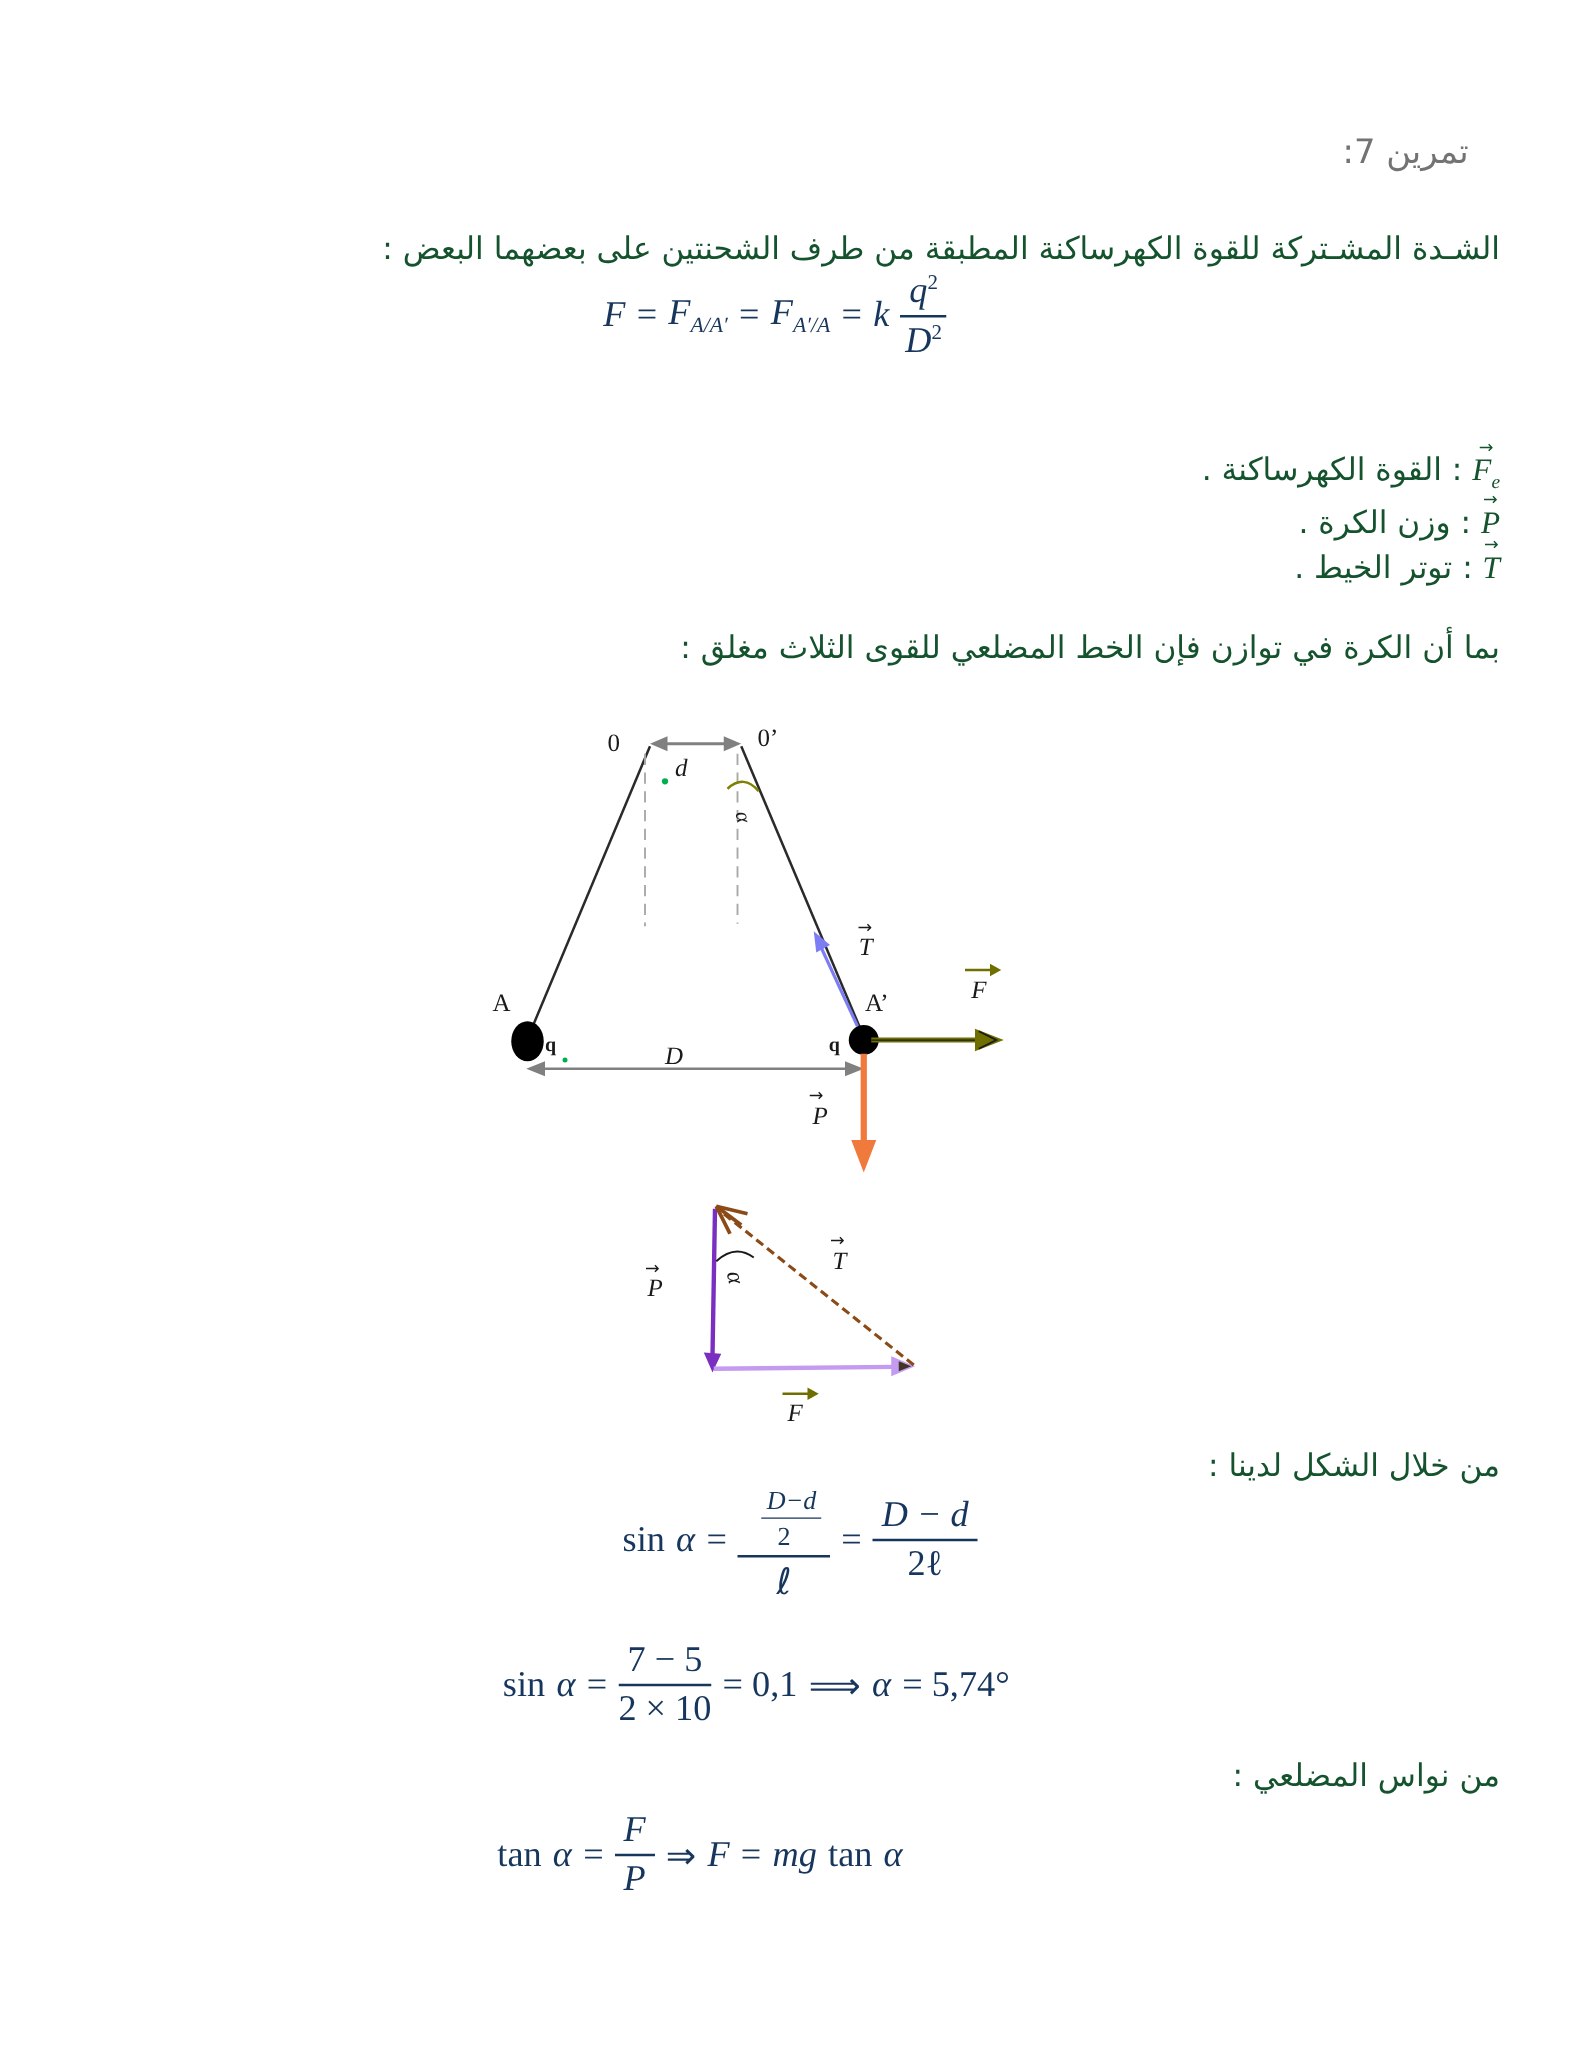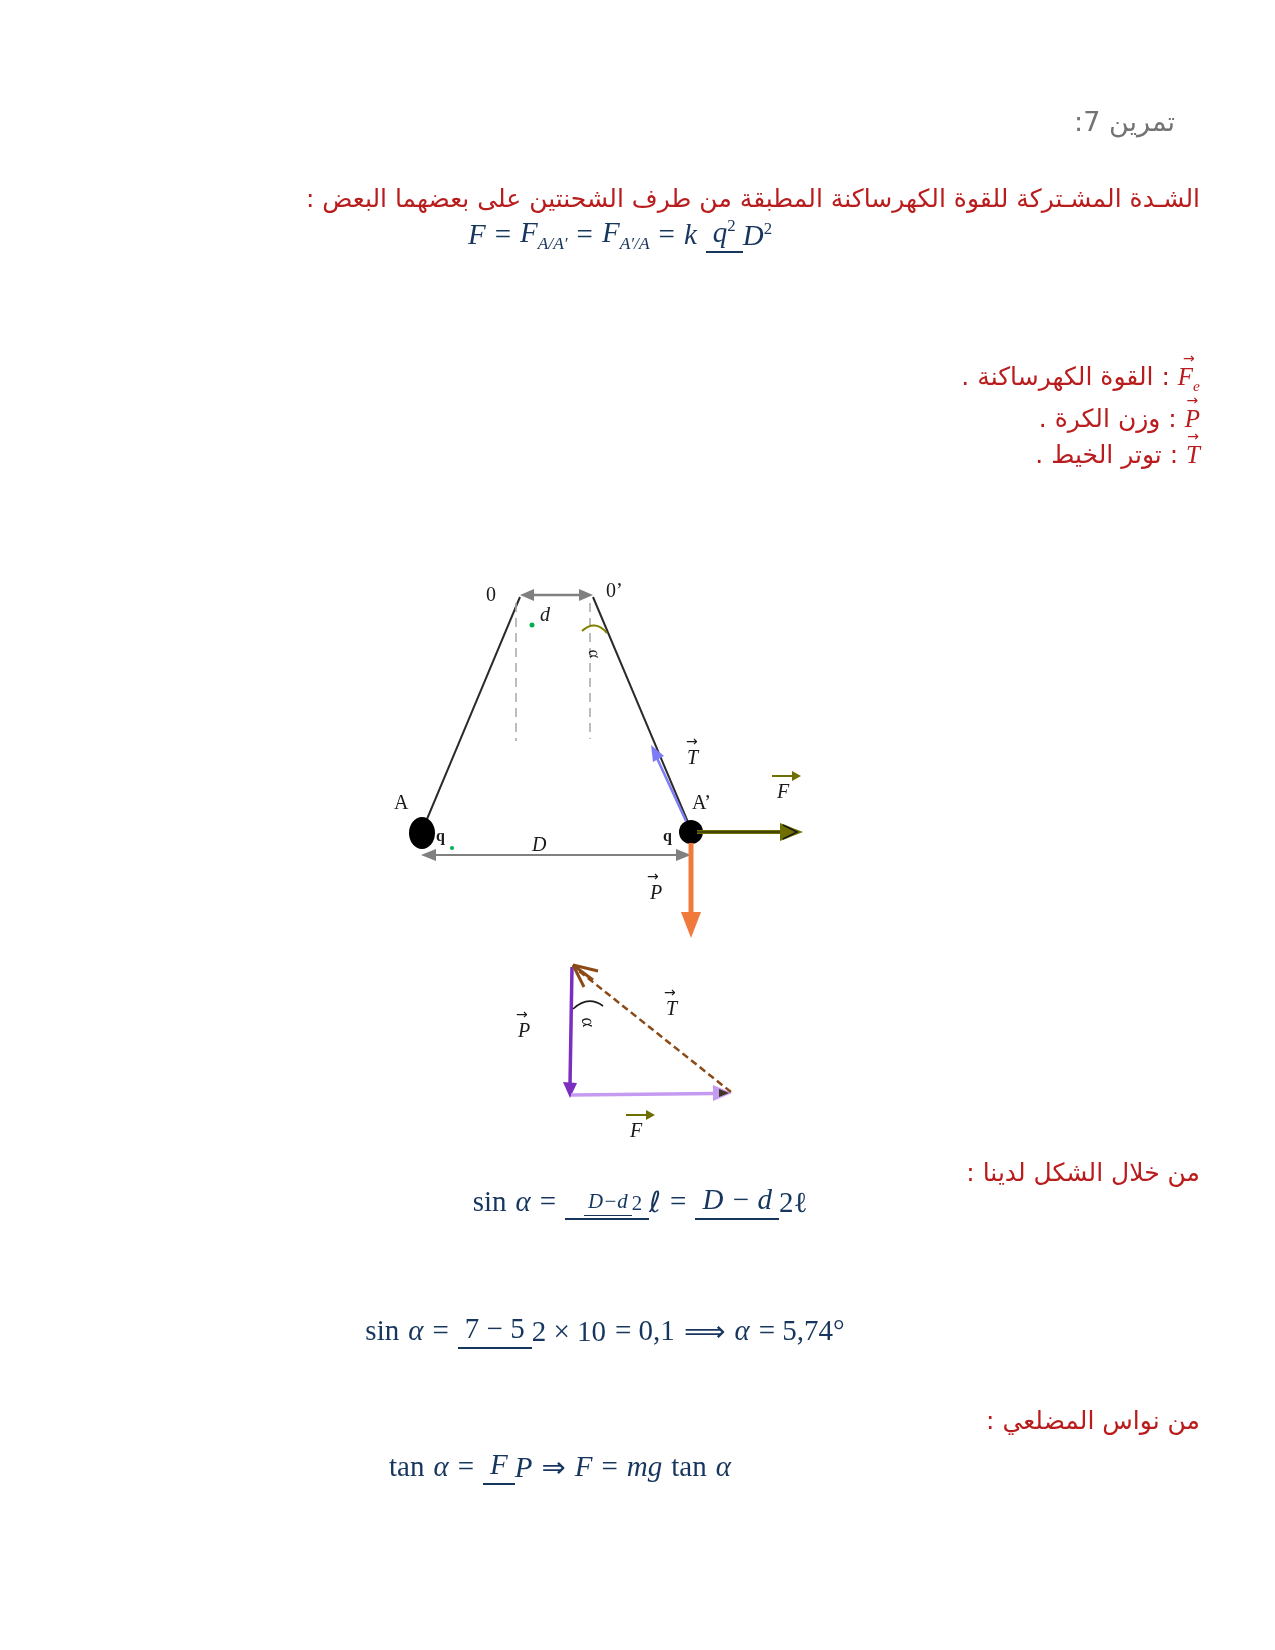--- a/index.html
+++ b/index.html
@@ -1,37 +1,37 @@
 <!DOCTYPE html>
 <html lang="ar"><head>
 <meta charset="utf-8">
 <style>
   html,body{margin:0;padding:0;background:#ffffff;}
   .page{position:relative;width:1275px;height:1650px;background:#fff;overflow:hidden;
         font-family:"DejaVu Sans",sans-serif;}
   
-  .ar{position:absolute;right:75px;direction:rtl;text-align:right;color:#b91c1c;
+  .ar{position:absolute;right:75px;direction:rtl;text-align:right;color:#14532d;
       font-size:25px;line-height:1.3;white-space:nowrap;}
   .title{position:absolute;right:100px;top:106px;direction:rtl;color:#737373;
          font-size:27px;white-space:nowrap;}
   
   .vec{position:relative;display:inline-block;font-family:"Liberation Serif","DejaVu Serif",serif;
        font-style:italic;margin-top:12px;line-height:1;}
   .vec .arr{position:absolute;top:-13px;left:50%;transform:translateX(-50%);
             font-size:14px;font-style:normal;font-family:"DejaVu Sans",sans-serif;}
   .vec sub{font-size:0.62em;font-style:italic;}
   
   .eq{position:absolute;display:flex;align-items:center;justify-content:center;
       gap:9px;color:#17365D;font-size:29px;font-family:"Liberation Serif","DejaVu Serif",serif;}
   .it{font-style:italic;}
   .rm{font-style:normal;}
   .sym{font-family:"DejaVu Sans",sans-serif;font-style:normal;}
   .eq sub{font-size:0.6em;font-style:italic;}
   .eq sup{font-size:0.58em;font-style:normal;}
-  .frac{display:inline-flex;flex-direction:row;align-items:center;text-align:center;}
+  .frac{display:inline-flex;flex-direction:column;align-items:center;text-align:center;}
   .frac .num{display:block;border-bottom:2px solid #17365D;padding:0 7px 2px;}
   .frac .den{display:block;padding-top:2px;}
   .frac .frac{font-size:0.72em;}
   .frac .frac .num{border-bottom-width:1.5px;padding:0 4px 1px;margin-left:12px;}
   svg{position:absolute;overflow:visible;}
   svg text{font-family:"Liberation Serif","DejaVu Serif",serif;fill:#1a1a1a;}
   .dlab{font-size:20px;}
   .dlab-it{font-size:20px;font-style:italic;}
   .qlab{font-size:16px;font-weight:bold;}
   .svg-arr{font-size:14px;font-family:"DejaVu Sans",sans-serif;}
@@ -65,20 +65,21 @@
   </div>
 
   <div class="ar" style="top:394px;">
     <span class="vec"><span class="arr">→</span><span>P</span></span><span> : وزن الكرة .</span>
   </div>
 
   <div class="ar" style="top:430px;">
     <span class="vec"><span class="arr">→</span><span>T</span></span><span> : توتر الخيط .</span>
   </div>
 
+  <div class="ar" style="top:502px;">بما أن الكرة في توازن فإن الخط المضلعي للقوى الثلاث مغلق :</div>
 
   <svg style="left:360px;top:555px;" width="460" height="400" viewBox="0 0 460 400">
 
     <text class="dlab" x="126" y="46">0</text>
     <text class="dlab" x="246" y="42">0’</text>
 
     <line x1="168" y1="40" x2="225" y2="40" stroke-width="2.5" stroke="#808080"></line>
     <polygon points="160,40 174,34 174,46" fill="#808080"></polygon>
     <polygon points="233,40 219,34 219,46" fill="#808080"></polygon>
     <text class="dlab-it" x="180" y="66">d</text>

